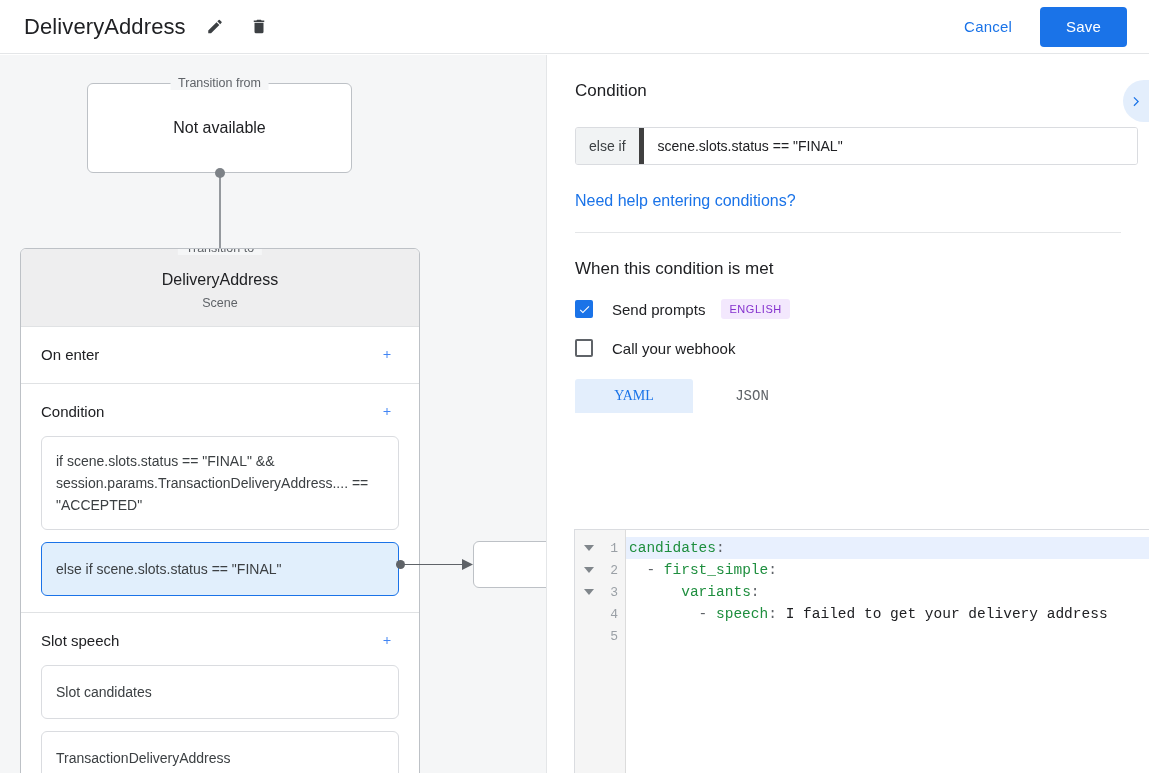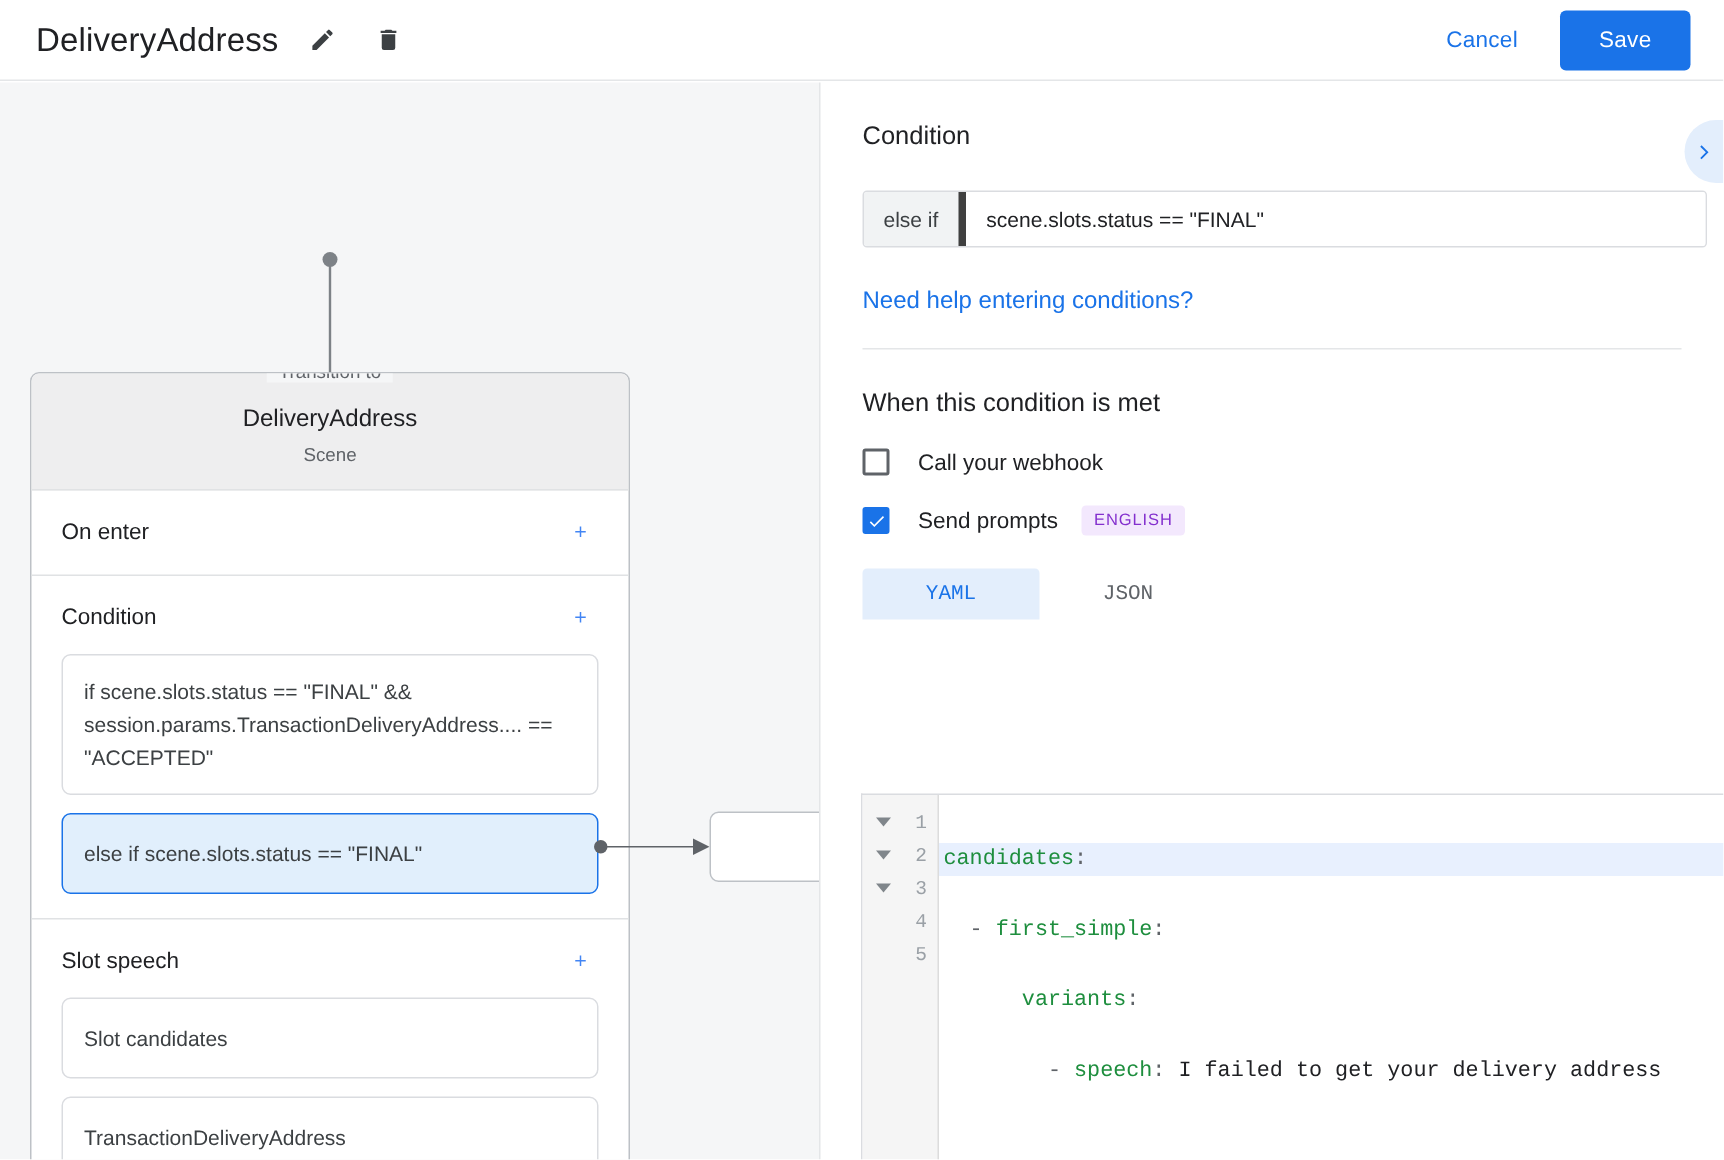--- a/index.html
+++ b/index.html
@@ -168,21 +168,21 @@
     max-width: 560px;
   }
 
   .tabs { display: flex; margin-top: 22px; }
   .tab {
     min-width: 118px; height: 34px; display: flex; align-items: center;
     justify-content: center; font-size: 14px; color: #5f6368;
     cursor: pointer; border-radius: 3px 3px 0 0;
     font-family: "Liberation Mono", monospace;
   }
-  .tab.active { background: #e3eefc; color: #1a73e8; }
+  .tab.active { background: #e3eefc; color: #1a73e8; font-family: Liberation Serif, serif; }
 
   .editor {
     position: absolute; left: 573px - 546px; top: 474px;
     left: 27px; width: 576px; height: 299px;
     border: 1px solid #dadce0; border-right: 0; border-bottom: 0;
     background: #ffffff; display: flex; overflow: hidden;
   }
   .gutter {
     width: 51px; flex: 0 0 auto; background: #f5f5f5;
     border-right: 1px solid #dcdcdc; padding-top: 7px;
@@ -195,21 +195,21 @@
   .fold {
     position: absolute; left: 9px; top: 50%; transform: translateY(-50%);
     width: 0; height: 0;
     border-left: 5px solid transparent; border-right: 5px solid transparent;
     border-top: 6px solid #80868b; cursor: pointer;
   }
   .code { flex: 1; padding-top: 7px; overflow: hidden; }
   .cline {
     height: 22px; line-height: 22px; white-space: pre;
     font-family: "Liberation Mono", monospace; font-size: 14.5px;
-    color: #202124; padding-left: 3px; margin-top: 25px;
+    color: #202124; padding-left: 3px;
   }
   .cline.hl { background: #e8f0fe; }
   .k { color: #1e8e3e; }
   .p { color: #5f6368; }
   .v { color: #202124; }
 </style>
 </head>
 <body>
 
 <div id="app">
@@ -226,20 +226,24 @@
         <path fill="#3c4043" d="M6 19a2 2 0 0 0 2 2h8a2 2 0 0 0 2-2V7H6v12zM19 4h-3.5l-1-1h-5l-1 1H5v2h14V4z"></path>
       </svg>
     </button>
     <div class="topbar-spacer"></div>
     <button class="cancel-btn">Cancel</button>
     <button class="save-btn">Save</button>
   </div>
 
   <div class="canvas">
 
+    <div class="fieldset" id="node-from">
+      <span class="legend">Transition from</span>
+      <span class="node-title">Not available</span>
+    </div>
 
     <svg class="connector-v" width="14" height="100" viewBox="0 0 14 100">
       <circle cx="7" cy="6" r="5" fill="#7d8287"></circle>
       <line x1="7" y1="6" x2="7" y2="86" stroke="#7d8287" stroke-width="1.6"></line>
       <path d="M7 96 L2 84 L12 84 Z" fill="#7d8287"></path>
     </svg>
 
     <div class="fieldset" id="node-to">
       <span class="legend">Transition to</span>
 
@@ -309,34 +313,34 @@
         <input class="cond-input" value="scene.slots.status == &quot;FINAL&quot;" style="">
       </div>
       <a class="link help-link">Need help entering conditions?</a>
       <div class="divider"></div>
     </div>
 
     <div class="panel-block">
       <div class="panel-title">When this condition is met</div>
 
       <div class="cb-row">
-        <span class="cb"></span>
-        <span class="cb-label">Call your webhook</span>
-      </div>
-
-      <div class="cb-row">
         <span class="cb checked">
           <svg width="13" height="13" viewBox="0 0 24 24">
             <path fill="#ffffff" d="M9 16.2 4.8 12l-1.4 1.4L9 19 21 7l-1.4-1.4z"></path>
           </svg>
         </span>
         <span class="cb-label">Send prompts</span>
         <span class="badge">ENGLISH</span>
       </div>
 
+      <div class="cb-row">
+        <span class="cb"></span>
+        <span class="cb-label">Call your webhook</span>
+      </div>
+
 
       <div class="tabs">
         <div class="tab active">YAML</div>
         <div class="tab">JSON</div>
       </div>
     </div>
 
     <div class="editor">
       <div class="gutter" id="gutter">
           <div class="gline">

